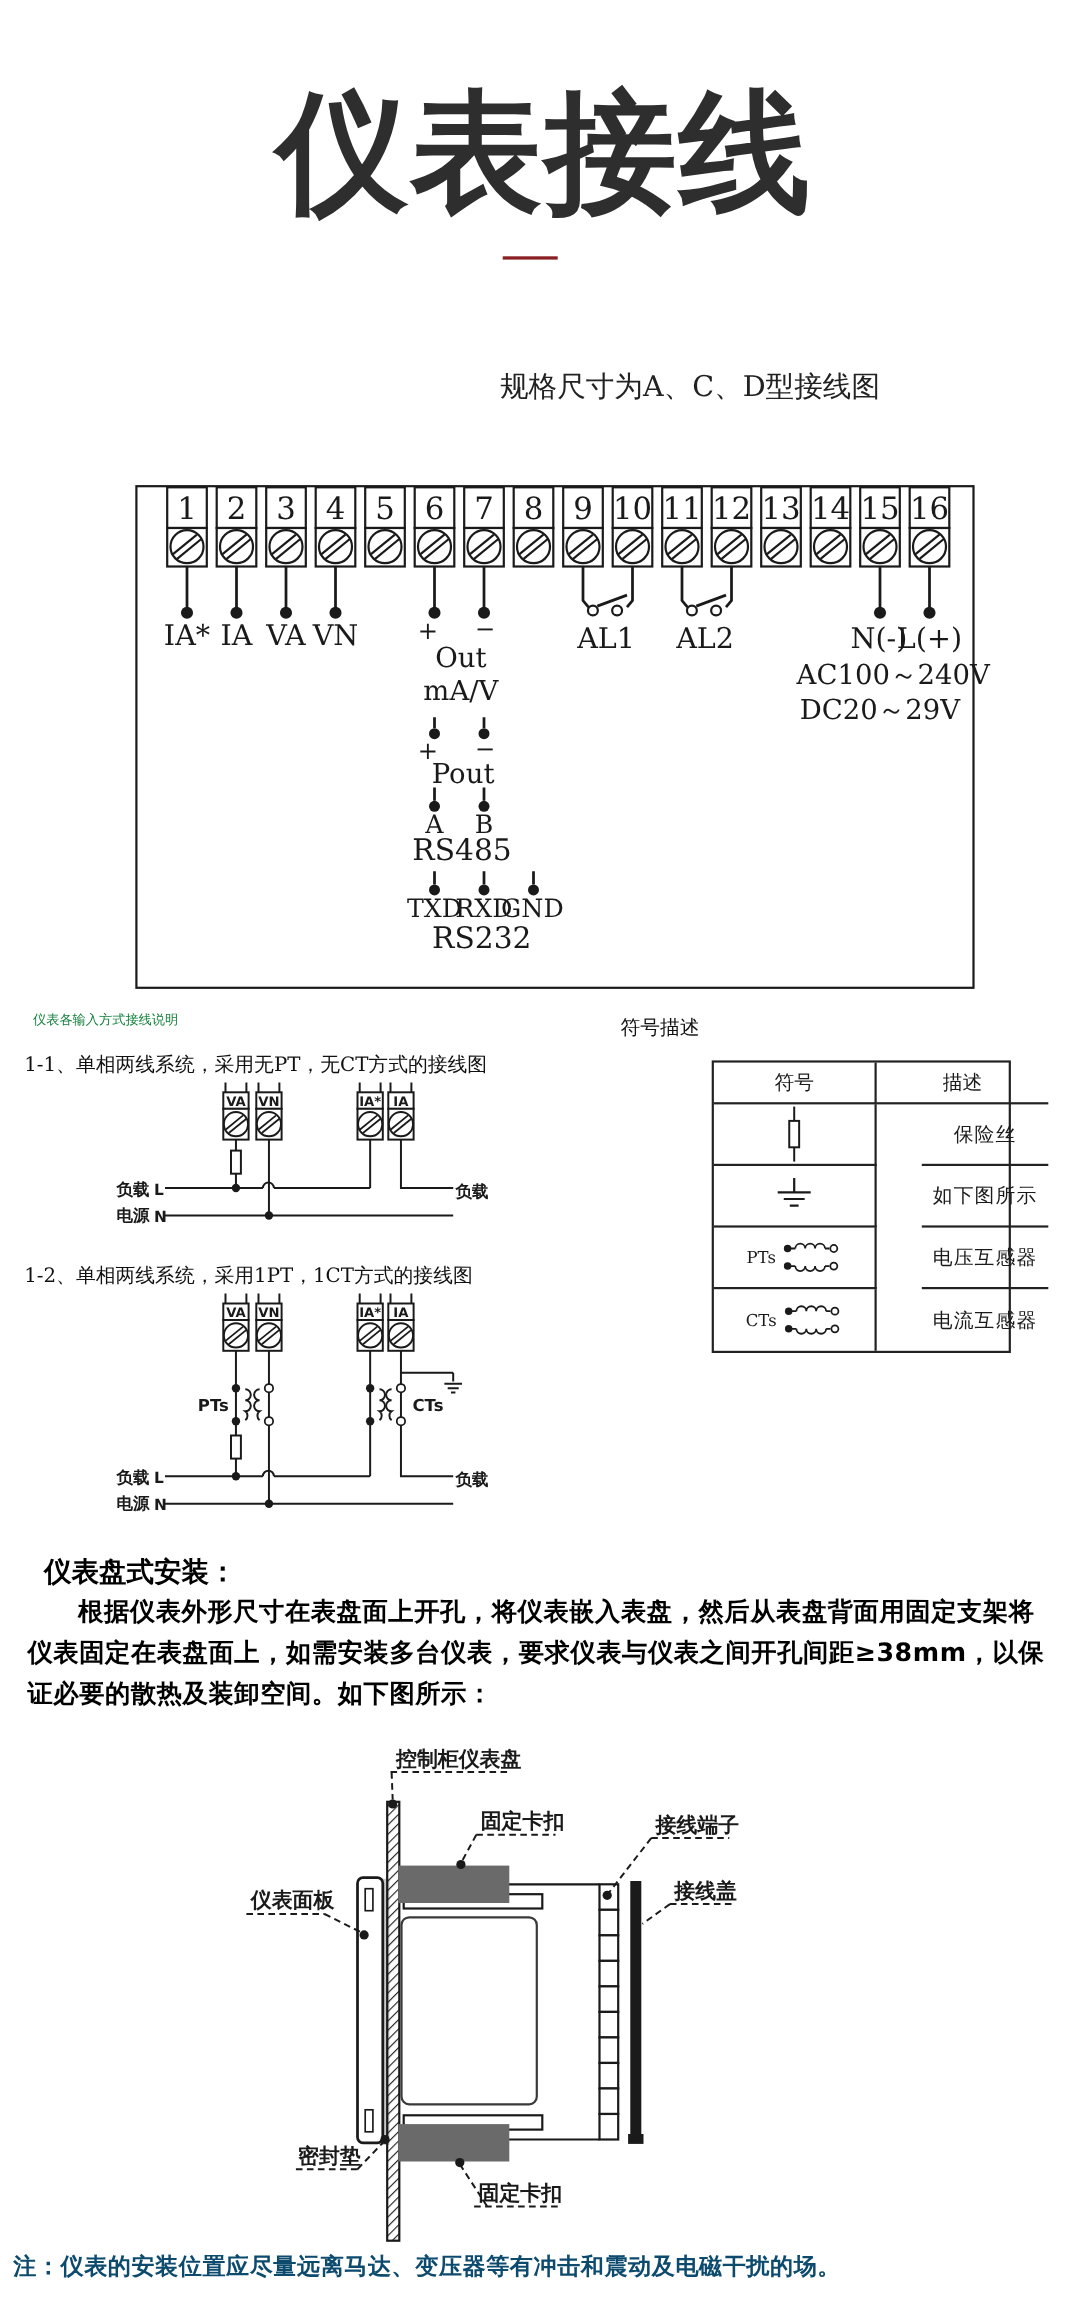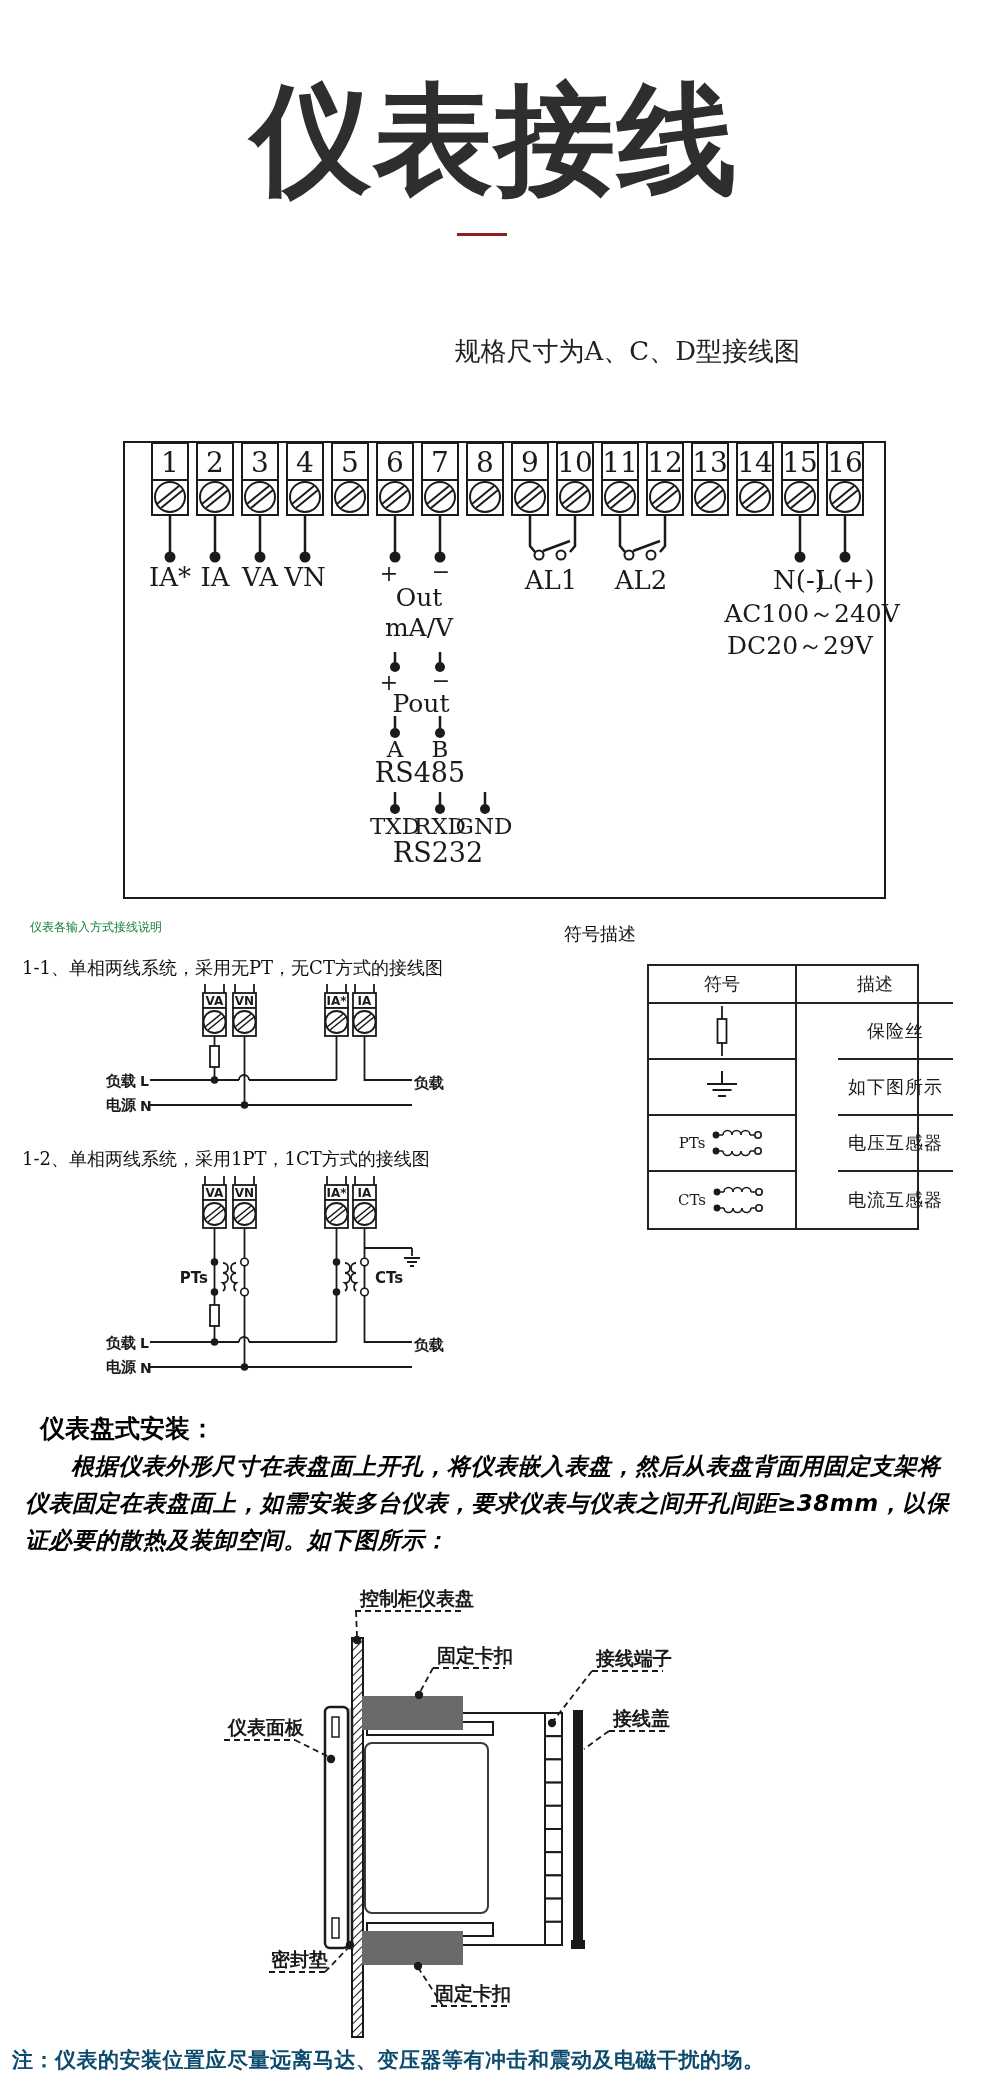--- a/index.html
+++ b/index.html
@@ -21,21 +21,21 @@
                 display:grid;grid-template-columns:148px 156px;grid-template-rows:38px 56px 56px 56px 56px;}
   #symbol-table .cell{border-right:2px solid #222;border-bottom:2px solid #222;
                 display:flex;align-items:center;justify-content:center;gap:6px;}
   #symbol-table .cell.last-col{border-right:none;}
   #symbol-table .cell.last-row{border-bottom:none;}
   #symbol-table .hdr{font-size:18px;}
   #symbol-table .desc{font-size:18px;letter-spacing:1px;margin-left:41px;}
   .symlbl{font-size:15px;}
   #mount-title{top:1412px;left:40px;font-size:25px;color:#000;}
   #mount-body{top:1448px;left:25px;width:938px;font-size:23px;line-height:37px;color:#000;
-              text-indent:2em;letter-spacing:0.5px;font-style:italic;}
+              text-indent:2em;letter-spacing:0.5px;}
   #bottom-note{top:2046px;left:12px;width:950px;font-size:21px;color:#0c4a6e;letter-spacing:0.5px;}
   
   svg{position:absolute;overflow:visible;}
   svg text{fill:#1a1a1a;}
   .tm{text-anchor:middle;}
   .te{text-anchor:end;}
   .tb{fill:#fff;stroke:#1a1a1a;stroke-width:2;}
   .tnum{font-size:28px;}
   .dlab{font-size:26px;}
   .dlab2{font-size:25px;}

